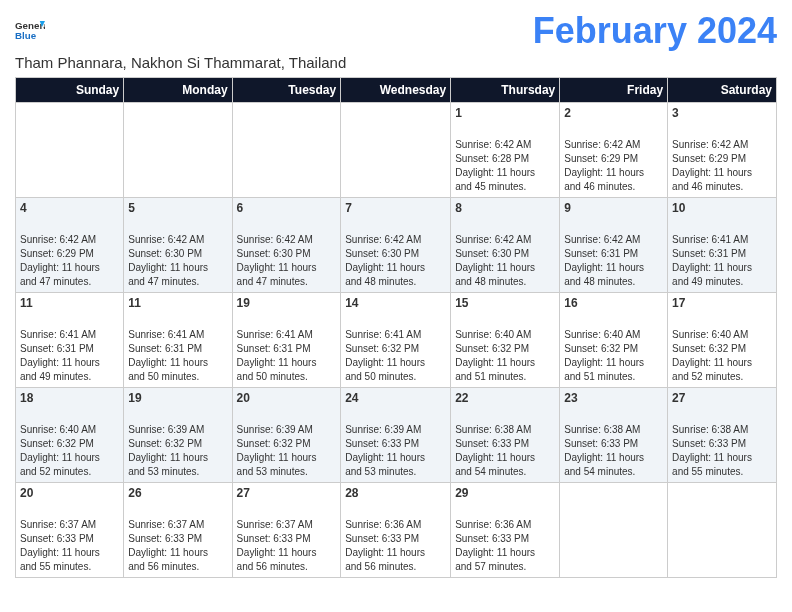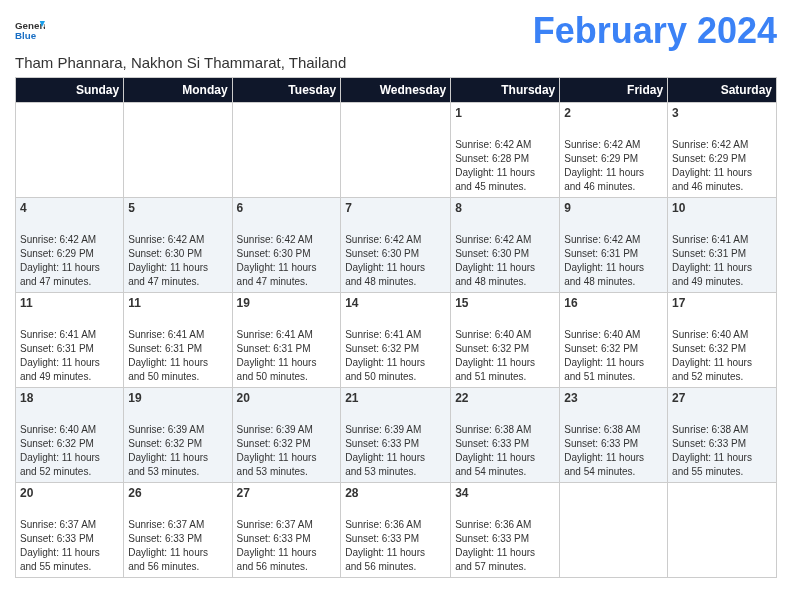--- a/index.html
+++ b/index.html
@@ -197,21 +197,21 @@
         </td>
         <td>
           <span class="day-num">19</span>
           <div class="day-info">Sunrise: 6:39 AM<br>Sunset: 6:32 PM<br>Daylight: 11 hours<br>and 53 minutes.</div>
         </td>
         <td>
           <span class="day-num">20</span>
           <div class="day-info">Sunrise: 6:39 AM<br>Sunset: 6:32 PM<br>Daylight: 11 hours<br>and 53 minutes.</div>
         </td>
         <td>
-          <span class="day-num">21</span>
+          <span class="day-num">24</span>
           <div class="day-info">Sunrise: 6:39 AM<br>Sunset: 6:33 PM<br>Daylight: 11 hours<br>and 53 minutes.</div>
         </td>
         <td>
           <span class="day-num">22</span>
           <div class="day-info">Sunrise: 6:38 AM<br>Sunset: 6:33 PM<br>Daylight: 11 hours<br>and 54 minutes.</div>
         </td>
         <td>
           <span class="day-num">23</span>
           <div class="day-info">Sunrise: 6:38 AM<br>Sunset: 6:33 PM<br>Daylight: 11 hours<br>and 54 minutes.</div>
         </td>
@@ -231,20 +231,20 @@
         </td>
         <td>
           <span class="day-num">27</span>
           <div class="day-info">Sunrise: 6:37 AM<br>Sunset: 6:33 PM<br>Daylight: 11 hours<br>and 56 minutes.</div>
         </td>
         <td>
           <span class="day-num">28</span>
           <div class="day-info">Sunrise: 6:36 AM<br>Sunset: 6:33 PM<br>Daylight: 11 hours<br>and 56 minutes.</div>
         </td>
         <td>
-          <span class="day-num">34</span>
+          <span class="day-num">29</span>
           <div class="day-info">Sunrise: 6:36 AM<br>Sunset: 6:33 PM<br>Daylight: 11 hours<br>and 57 minutes.</div>
         </td>
         <td class="empty"></td>
         <td class="empty"></td>
       </tr>
     </tbody>
 </table>
 
 </body></html>

